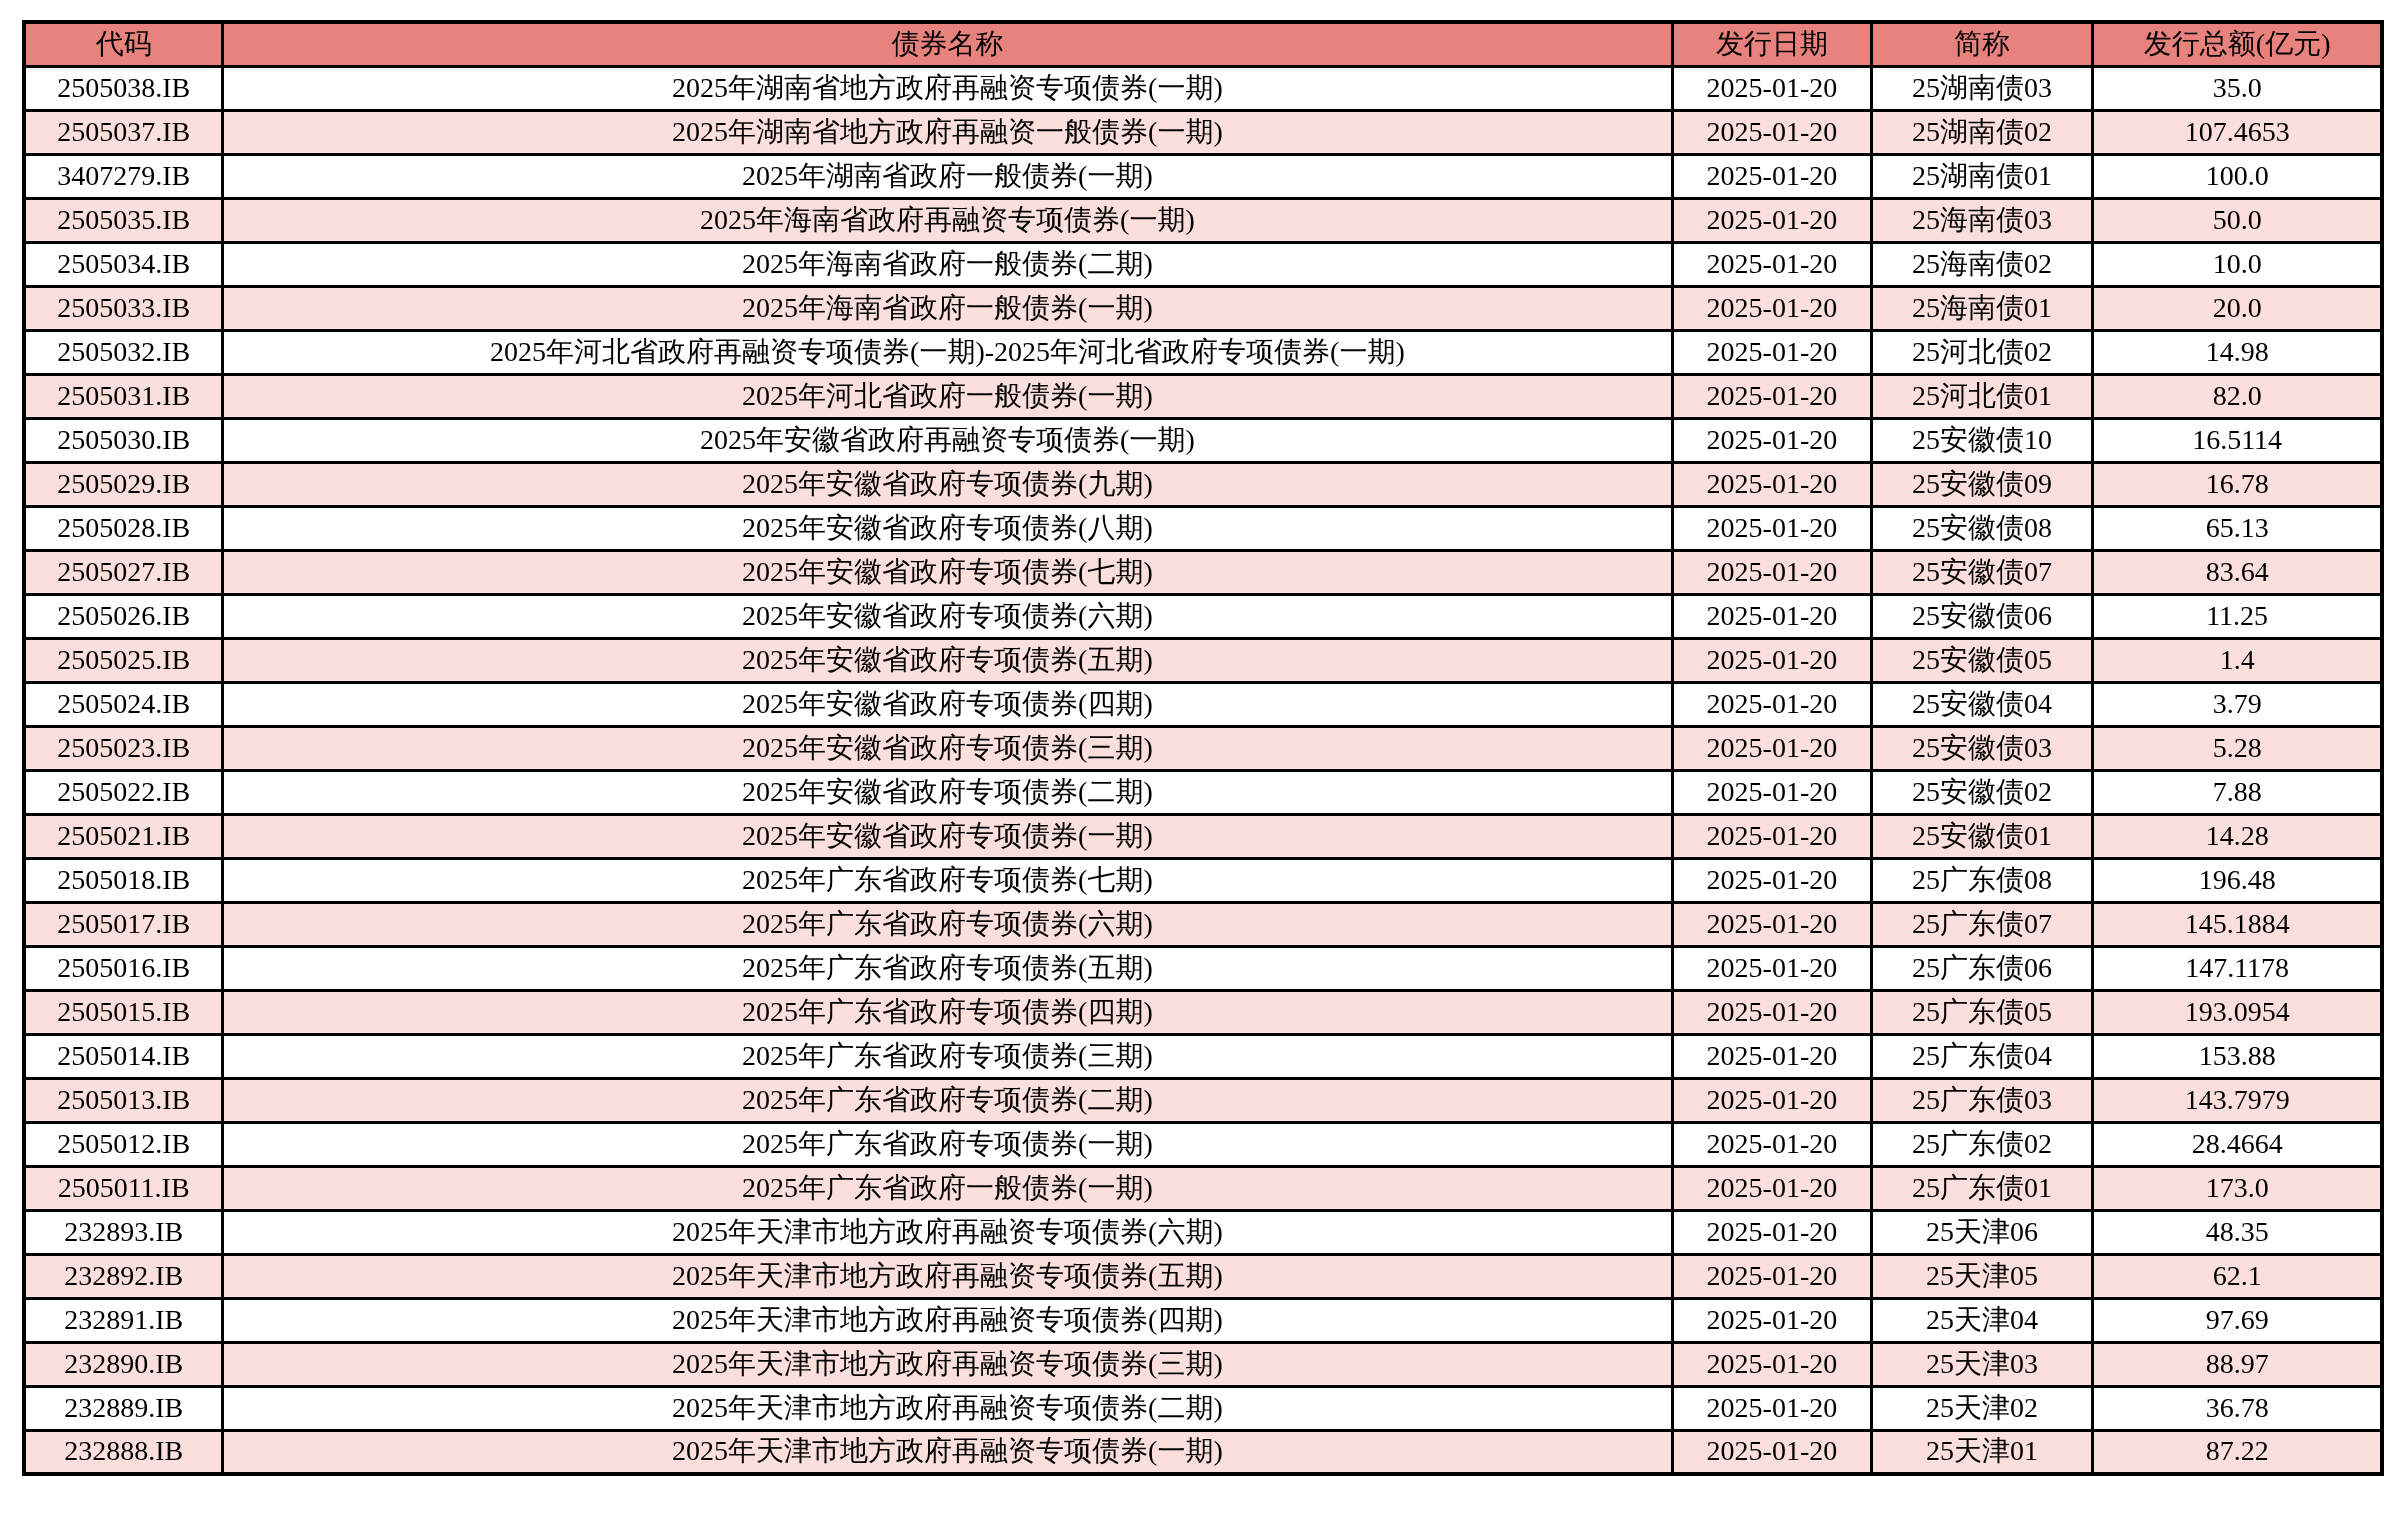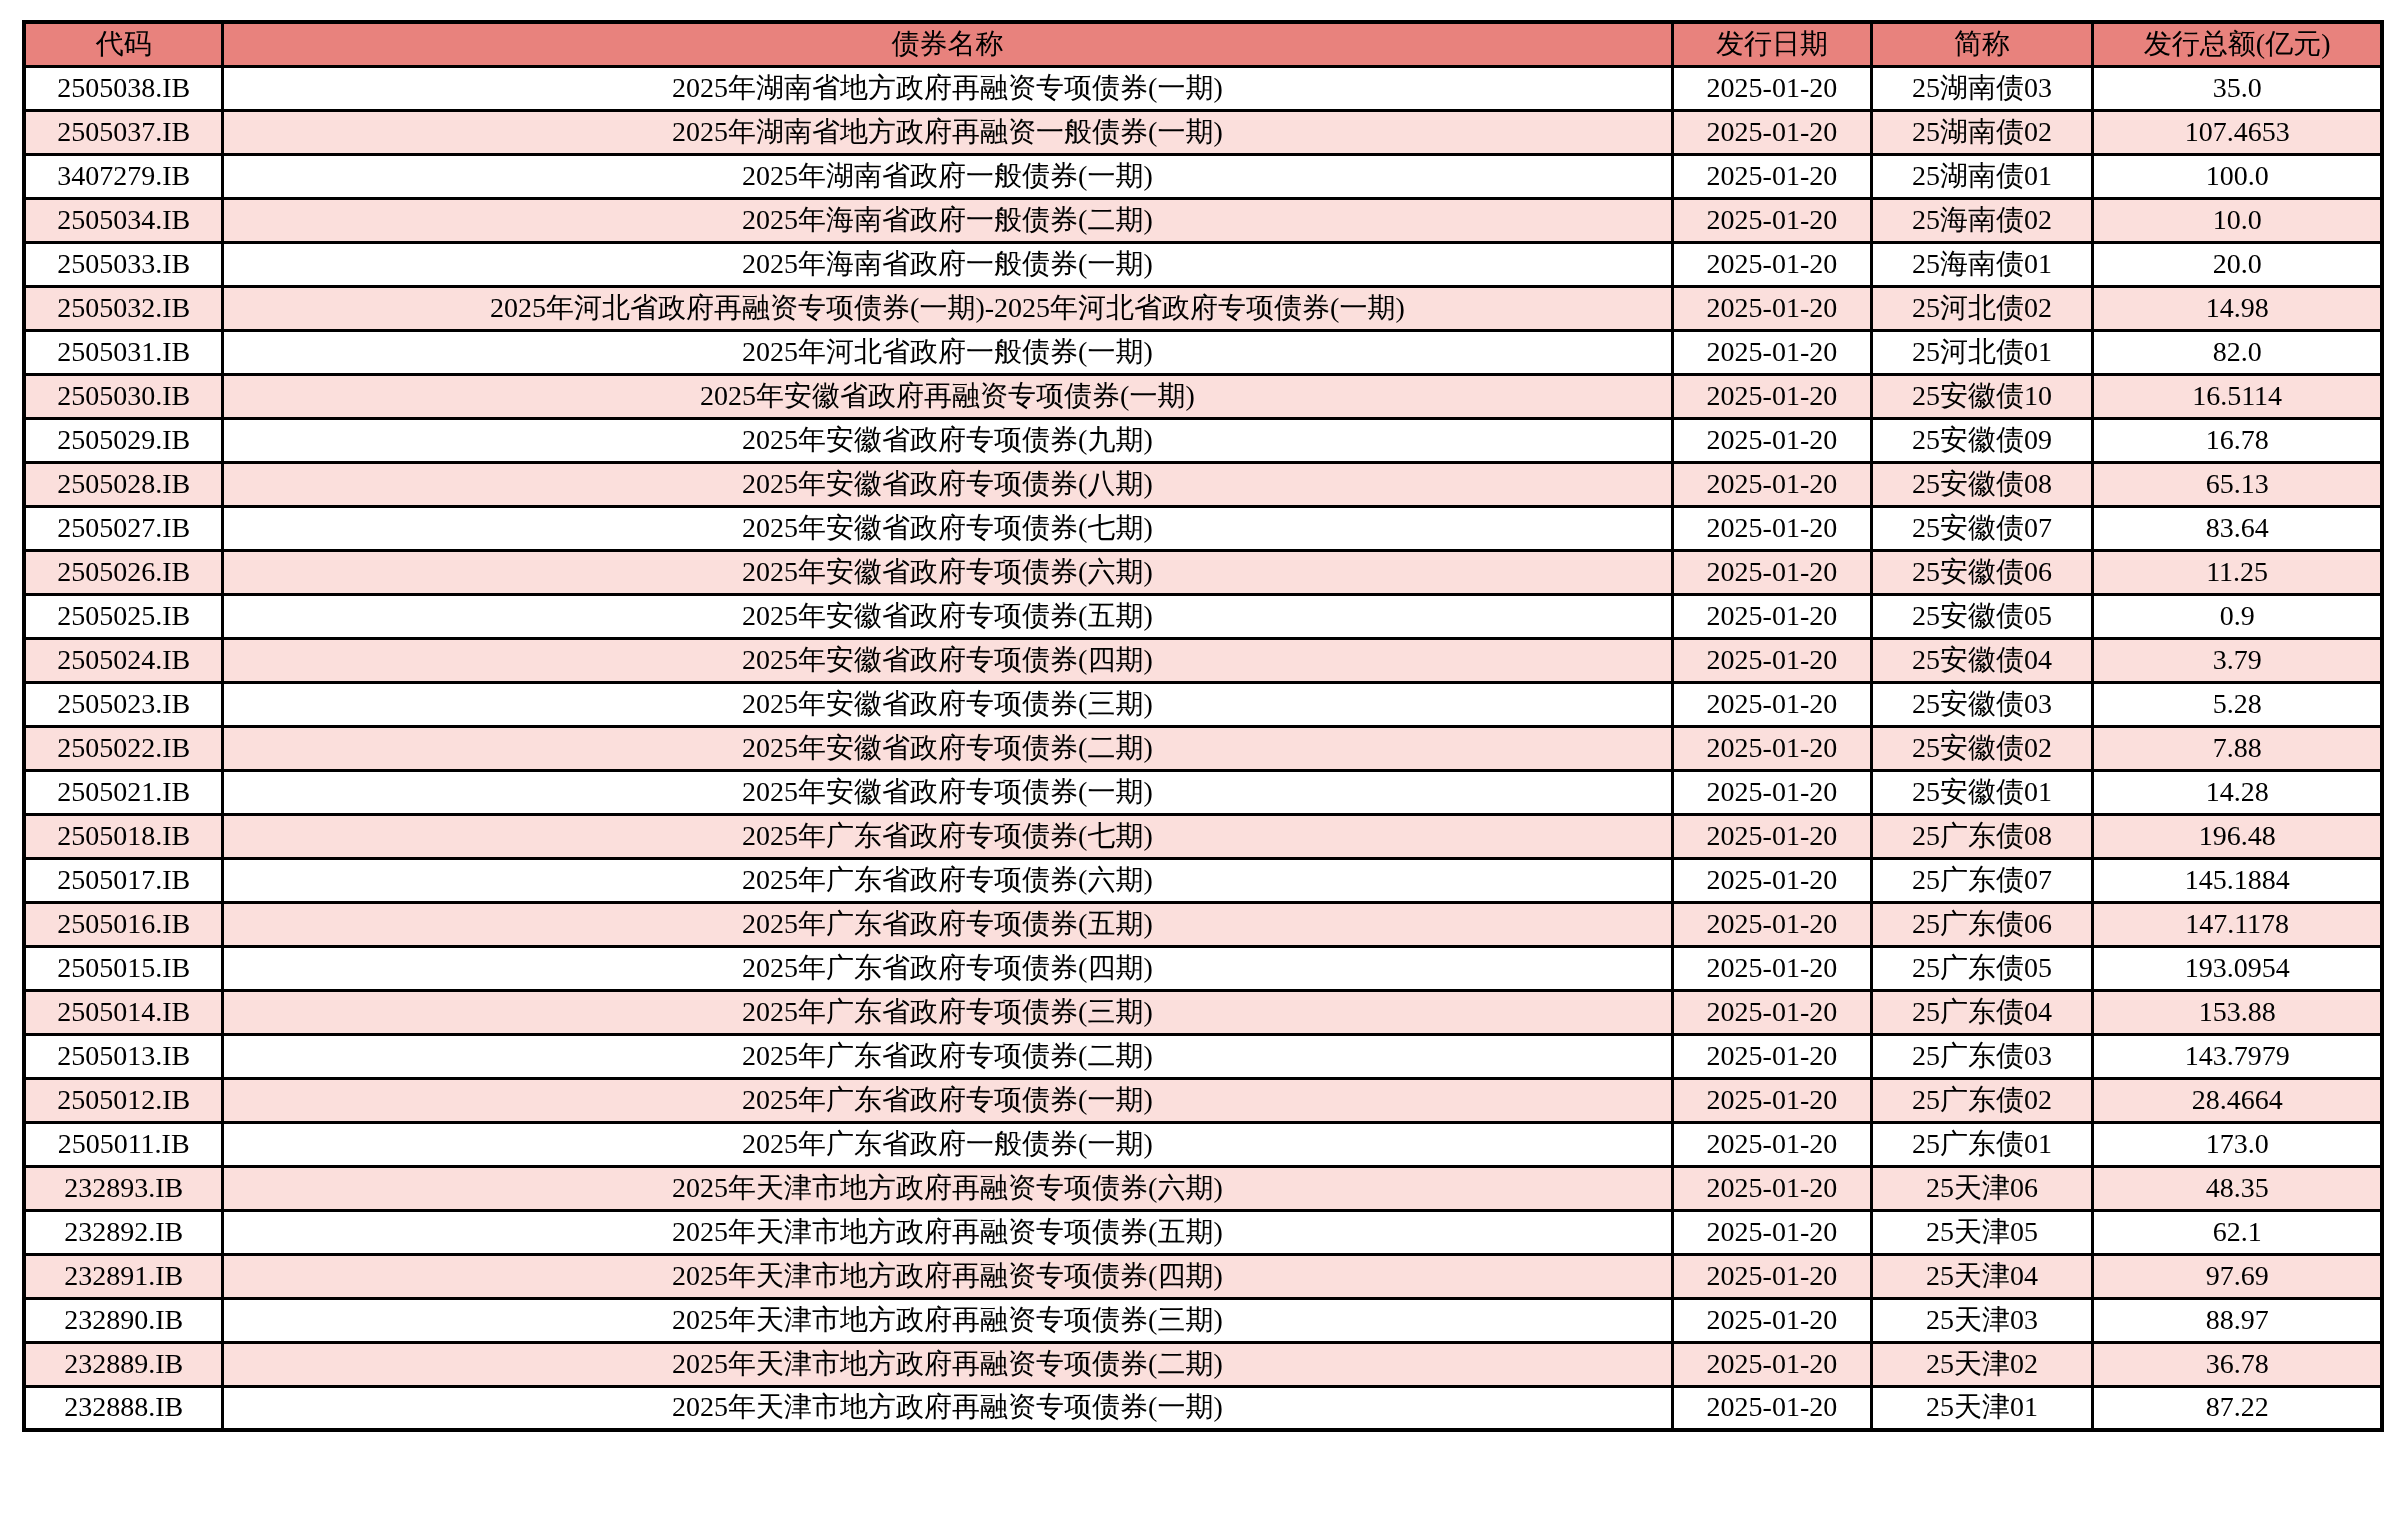--- a/index.html
+++ b/index.html
@@ -92,20 +92,27 @@
   </tr>
 
   <tr>
     <td>3407279.IB</td>
     <td>2025年湖南省政府一般债券(一期)</td>
     <td>2025-01-20</td>
     <td>25湖南债01</td>
     <td>100.0</td>
   </tr>
 
+  <tr>
+    <td>2505035.IB</td>
+    <td>2025年海南省政府再融资专项债券(一期)</td>
+    <td>2025-01-20</td>
+    <td>25海南债03</td>
+    <td>50.0</td>
+  </tr>
 
   <tr>
     <td>2505034.IB</td>
     <td>2025年海南省政府一般债券(二期)</td>
     <td>2025-01-20</td>
     <td>25海南债02</td>
     <td>10.0</td>
   </tr>
 
   <tr>
@@ -170,21 +177,21 @@
     <td>2025-01-20</td>
     <td>25安徽债06</td>
     <td>11.25</td>
   </tr>
 
   <tr>
     <td>2505025.IB</td>
     <td>2025年安徽省政府专项债券(五期)</td>
     <td>2025-01-20</td>
     <td>25安徽债05</td>
-    <td>0.9</td>
+    <td>1.4</td>
   </tr>
 
   <tr>
     <td>2505024.IB</td>
     <td>2025年安徽省政府专项债券(四期)</td>
     <td>2025-01-20</td>
     <td>25安徽债04</td>
     <td>3.79</td>
   </tr>
 

